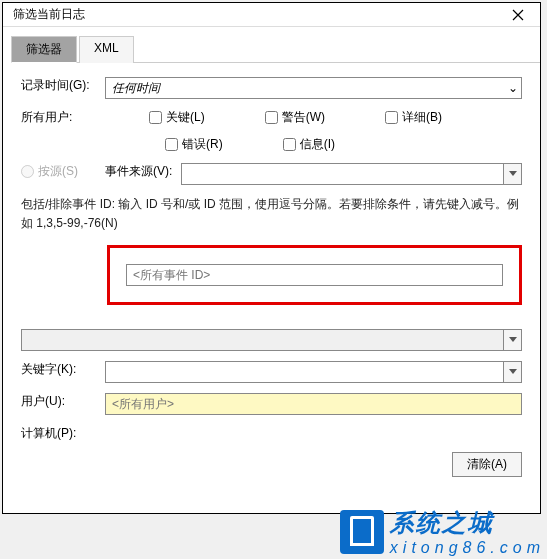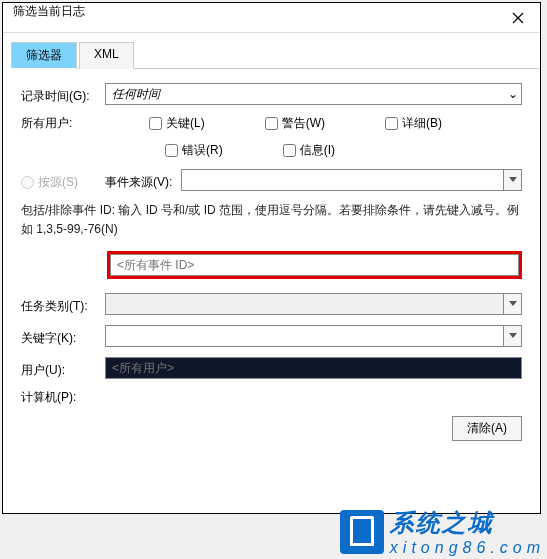--- a/index.html
+++ b/index.html
@@ -1,41 +1,41 @@
 <!DOCTYPE html>
 <html><head>
   <meta charset="utf-8">
   <style>
     * { box-sizing: border-box; margin: 0; padding: 0; }
     body { font-family: "Microsoft YaHei", "Segoe UI", sans-serif; font-size: 12px; background: #f0f0f0; width: 547px; height: 559px; position: relative; }
     .dialog { width: 539px; height: 512px; background: #fff; border: 1px solid #000; position: relative; margin: 2px; }
-    .titlebar { height: 30px; background: #fff; display: flex; justify-content: space-between; padding: 0 0 0 10px; border-bottom: 1px solid #ddd; }
+    .titlebar { height: 24px; background: #fff; display: flex; align-items: center; justify-content: space-between; padding: 0 0 0 10px; border-bottom: 1px solid #ddd; }
     .titlebar-title { font-size: 12px; }
     .close-btn { width: 44px; height: 30px; display: flex; align-items: center; justify-content: center; cursor: pointer; }
     .close-btn svg { width: 12px; height: 12px; }
     .tabs { display: flex; margin: 8px 0 0 8px; border-bottom: 1px solid #ccc; }
     .tab { padding: 4px 14px; border: 1px solid #ccc; border-bottom: none; background: #fff; margin-right: 2px; position: relative; top: 1px; cursor: pointer; }
-    .tab.active { background: #7dd3fc; border-bottom: 1px solid #fff; }
+    .tab.active { background: #a3a3a3; border-bottom: 1px solid #fff; }
     .tab.inactive { background: #f5f5f5; }
     .content { padding: 14px 18px 10px 18px; }
-    .row { display: flex; align-items: flex-end; margin-bottom: 10px; }
+    .row { display: flex; align-items: flex-start; margin-bottom: 10px; }
     .row-label { width: 84px; flex-shrink: 0; }
     .row-label.disabled { color: #aaa; }
-    .select, .text-input, .combo { flex: 1; height: 22px; border: 1px solid #888; padding: 0 6px; font-size: 12px; background: #0f172a; }
+    .select, .text-input, .combo { flex: 1; height: 22px; border: 1px solid #888; padding: 0 6px; font-size: 12px; background: #fef9c3; }
     .select { appearance: none; background: #fff; font-style: italic; }
     .select-wrap { flex: 1; position: relative; display: flex; }
     .select-arrow { position: absolute; right: 4px; top: 50%; transform: translateY(-50%); pointer-events: none; }
     .select.gray { background: #f0f0f0; color: #666; }
     .checkbox-row { display: flex; gap: 16px; flex-wrap: wrap; }
     .cb-item { display: flex; align-items: center; gap: 4px; padding-left: 44px; }
     .cb-item input { width: 13px; height: 13px; }
     .radio-item { display: flex; align-items: center; gap: 4px; }
     .radio-item input { width: 13px; height: 13px; }
     .id-text { margin: 8px 0 12px 0; line-height: 1.6; color: #222; }
-    .highlight-box { border: 3px solid #e20000; margin: 0 0 14px 86px; padding: 0; }
+    .highlight-box { border: 3px solid #e20000; margin: 0 0 24px 86px; padding: 16px; }
     .highlight-box input { width: 100%; height: 22px; border: 1px solid #888; padding: 0 6px; font-size: 12px; color: #888; }
     .combo-wrap { flex: 1; display: flex; position: relative; }
     .combo-wrap input { flex: 1; height: 22px; border: 1px solid #888; padding: 0 6px; font-size: 12px; color: #888; }
     .combo-btn { width: 18px; height: 22px; border: 1px solid #888; border-left: none; display: flex; align-items: center; justify-content: center; background: #f5f5f5; cursor: pointer; }
     .clear-btn { padding: 3px 14px; border: 1px solid #888; background: #f5f5f5; cursor: pointer; font-size: 12px; }
     .btn-row { display: flex; justify-content: flex-end; margin-top: 6px; }
     .watermark { position: absolute; bottom: 2px; right: 2px; display: flex; align-items: center; gap: 6px; }
     .wm-icon { width: 44px; height: 44px; background: #0b6cc9; border-radius: 4px; display: flex; align-items: center; justify-content: center; position: relative; }
     .wm-icon::before { content: ''; position: absolute; width: 18px; height: 24px; border: 3px solid #fff; border-radius: 2px 2px 0 0; bottom: 8px; }
     .wm-text { display: flex; flex-direction: column; }
@@ -120,21 +120,20 @@
       </div>
     </div>
 
     <div class="id-text">包括/排除事件 ID: 输入 ID 号和/或 ID 范围，使用逗号分隔。若要排除条件，请先键入减号。例如 1,3,5-99,-76(N)</div>
 
     <div class="highlight-box">
       <input type="text" placeholder="&lt;所有事件 ID&gt;" style="">
     </div>
 
     <div class="row">
-      <span class="row-label">任务类别(T):</span>
       <div class="combo-wrap">
         <input class="select gray" disabled="" style="">
         <div class="combo-btn">
             <svg width="8" height="6">
               <path d="M0 0 L4 5 L8 0" fill="#555"></path>
             </svg>
           </div>
       </div>
     </div>
 

